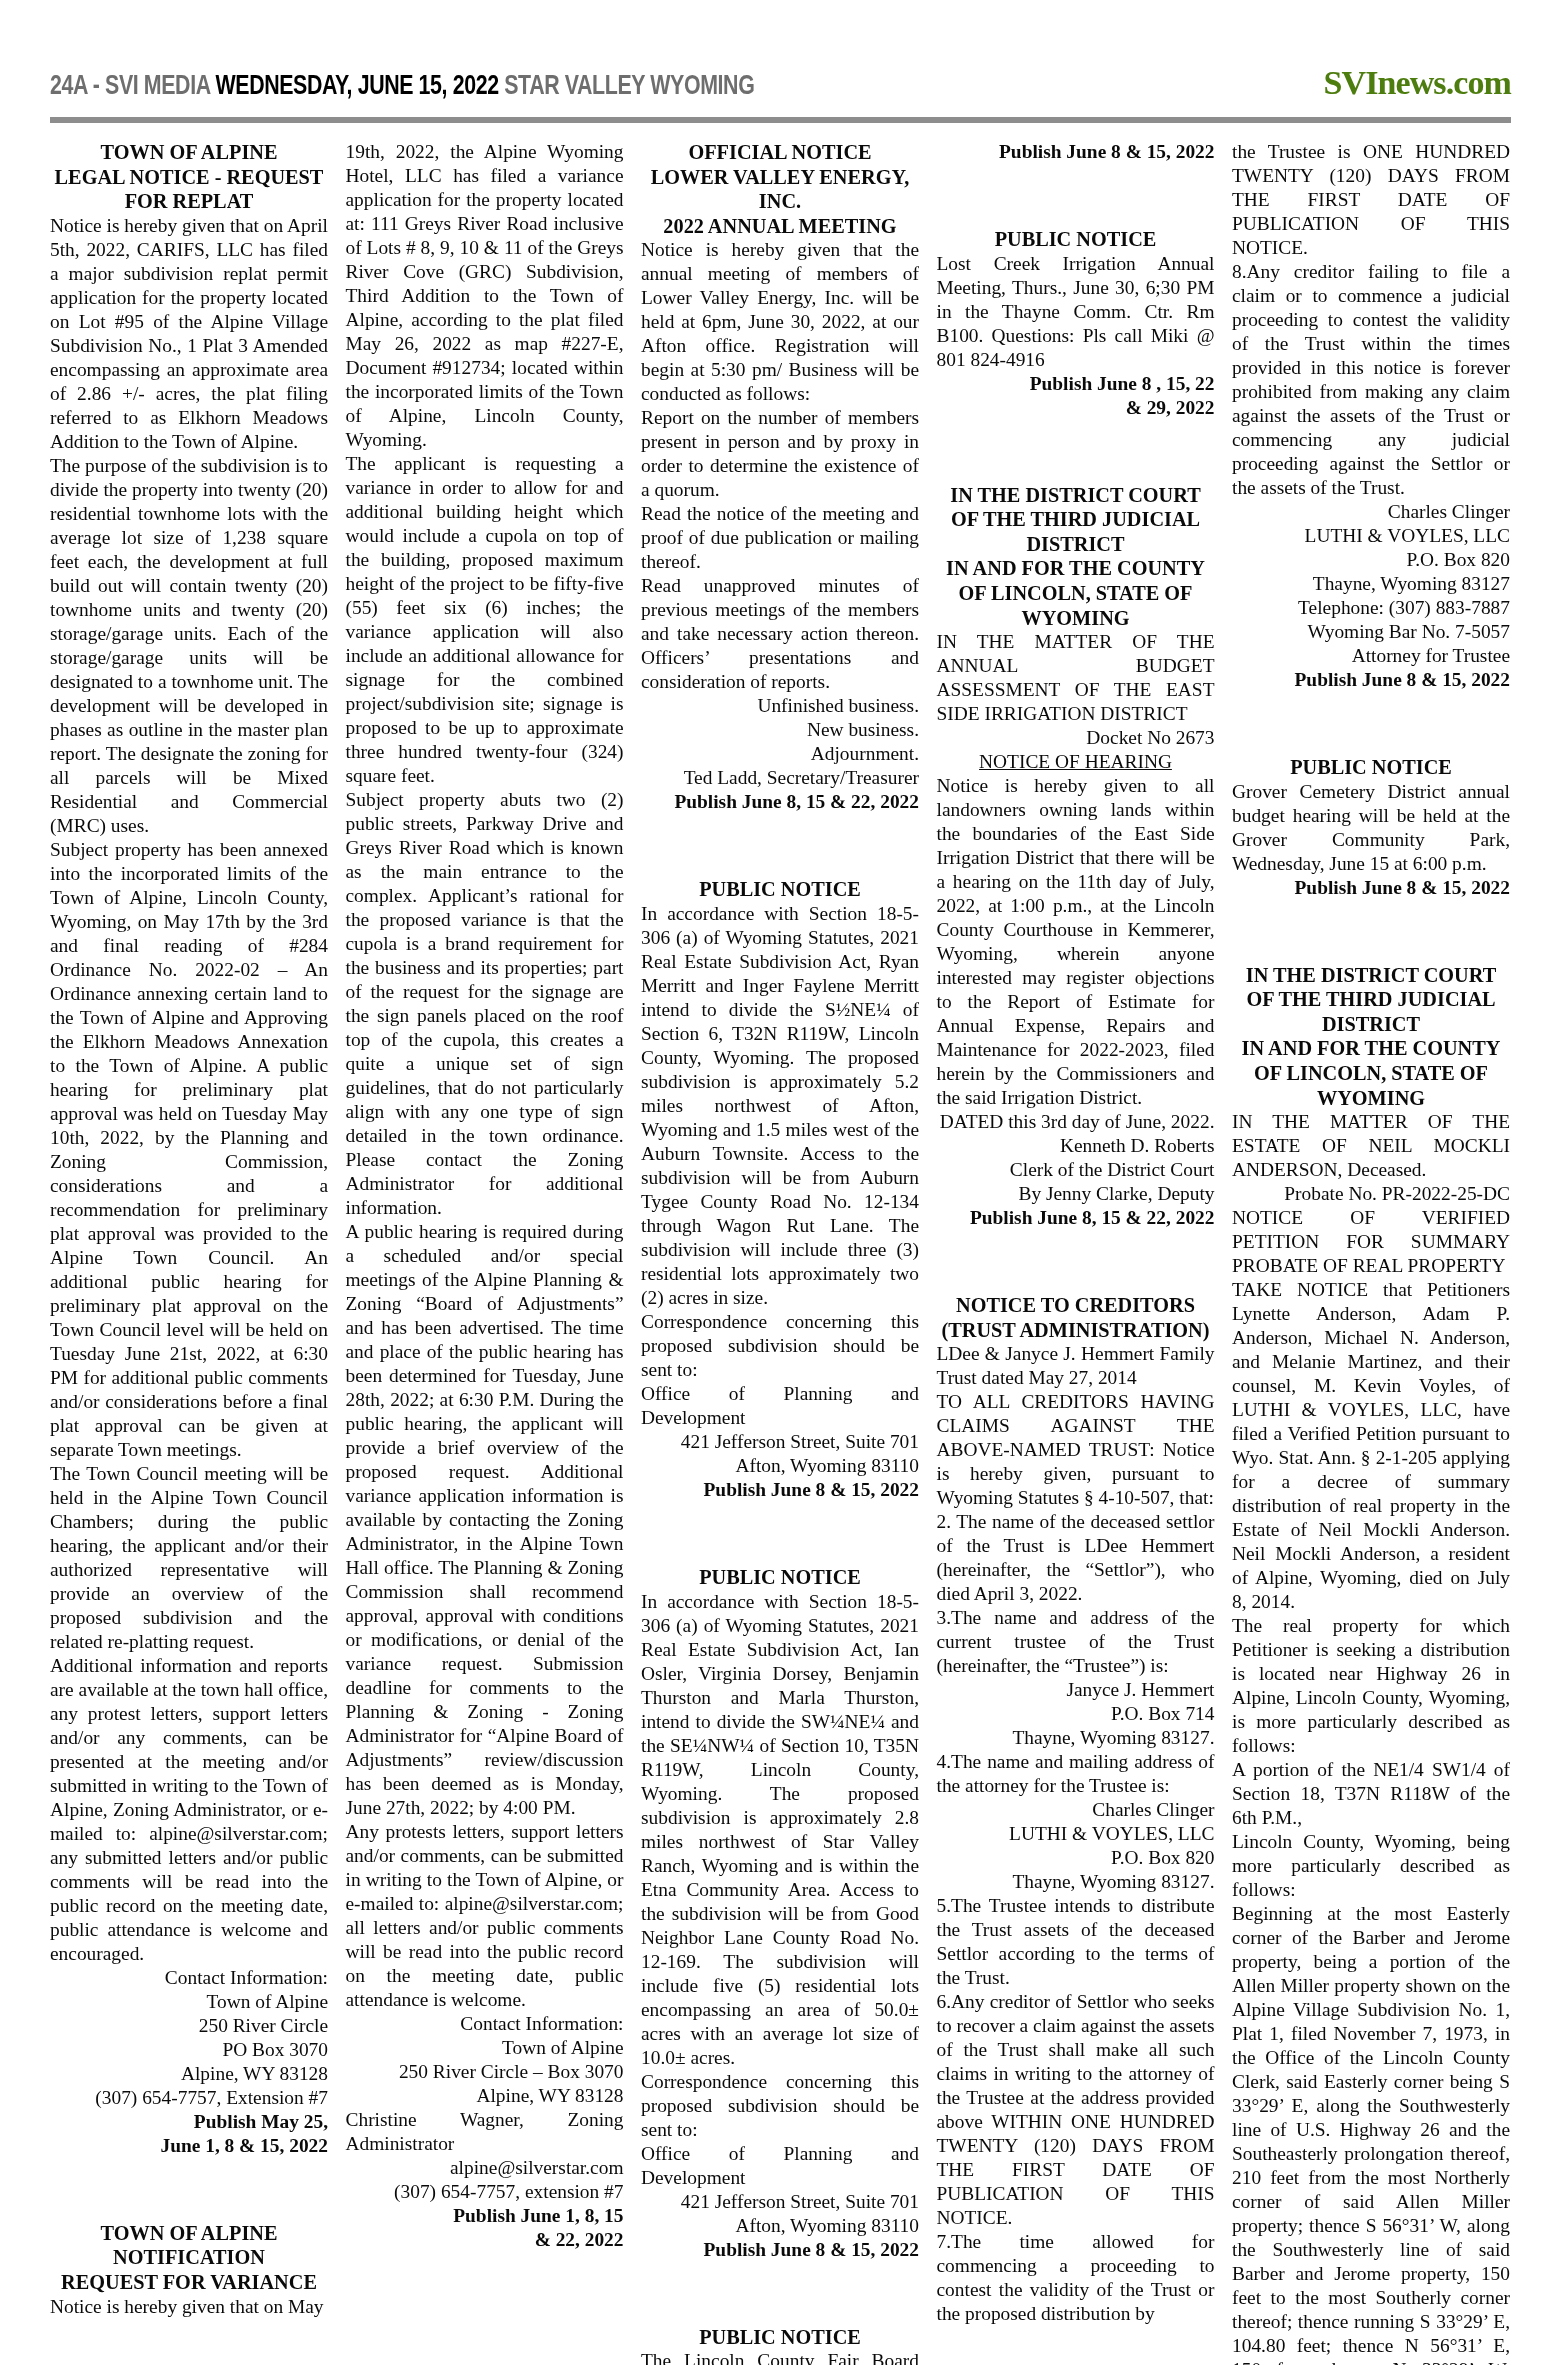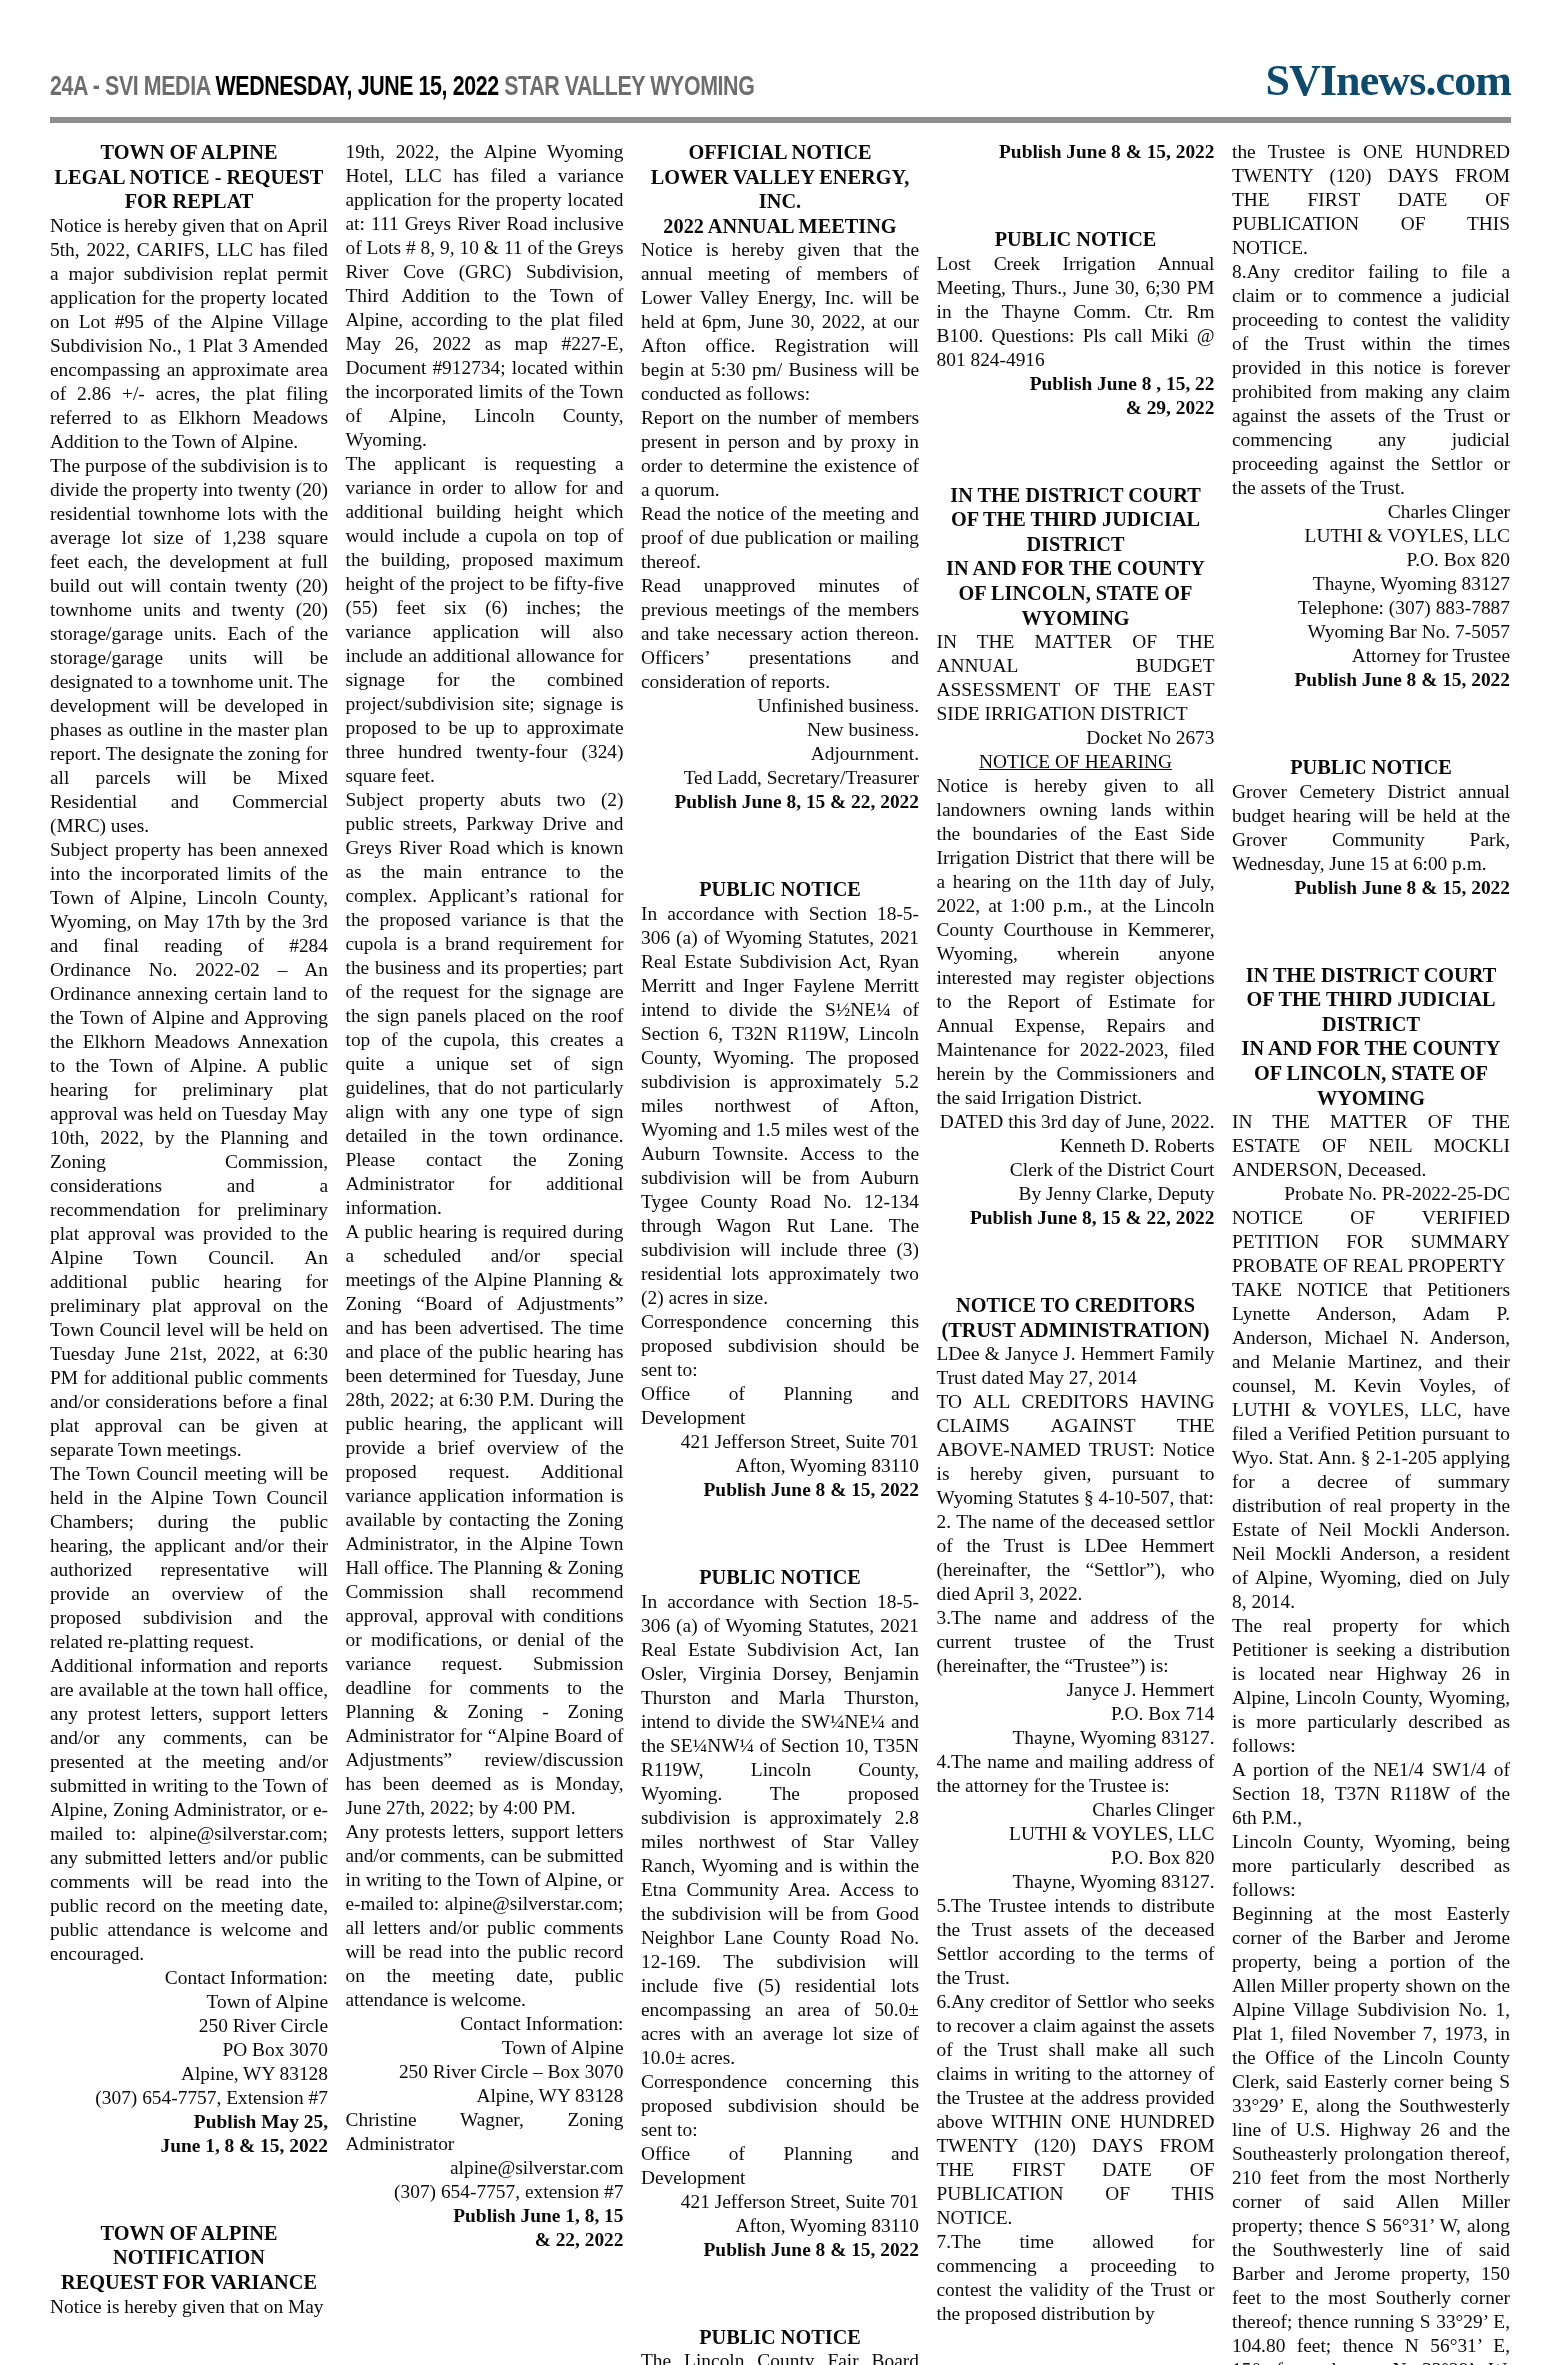--- a/index.html
+++ b/index.html
@@ -2,32 +2,32 @@
 <html style="font-size:7.6px"><head>
 <meta charset="utf-8">
 <style>
   html,body{margin:0;padding:0;background:#dddddd;}
   .page{
     width:1561px;height:2413px;background:#ffffff;position:relative;
     font-family:"Liberation Serif","DejaVu Serif",serif;color:#0a0a0a;
     box-sizing:border-box;overflow:hidden;
   }
   .header{
-    position:absolute;top:55px;left:50px;right:50px;
+    position:absolute;top:64px;left:50px;right:50px;
     display:flex;justify-content:space-between;align-items:baseline;
   }
   .masthead-left{
     font-family:"Liberation Sans","DejaVu Sans",sans-serif;
     font-weight:bold;font-size:27.4px;letter-spacing:-0.5px;
     transform:scaleX(0.78);transform-origin:left bottom;
     white-space:nowrap;color:#6e6e6e;
   }
   .masthead-left .date{color:#000;}
   .site{
-    font-size:44px;font-weight:bold;letter-spacing:-0.9px;color:#0c4a6e;
+    font-size:34px;font-weight:bold;letter-spacing:-0.9px;color:#4d7c0f;
     font-family:"Liberation Serif","DejaVu Serif",serif;white-space:nowrap;
   }
   .rule{position:absolute;top:117px;left:50px;right:50px;height:6.2px;background:#8d8d8d;}
   .cols{position:absolute;top:140px;left:50px;display:flex;gap:17.5px;}
   .col{width:278px;font-size:19.4px;line-height:24px;}
   .b-p{text-align:justify;}
   .b-line{text-align:right;}
   .b-c{text-align:center;text-decoration:underline;}
   .b-h{
     font-weight:bold;text-align:center;white-space:pre-line;

